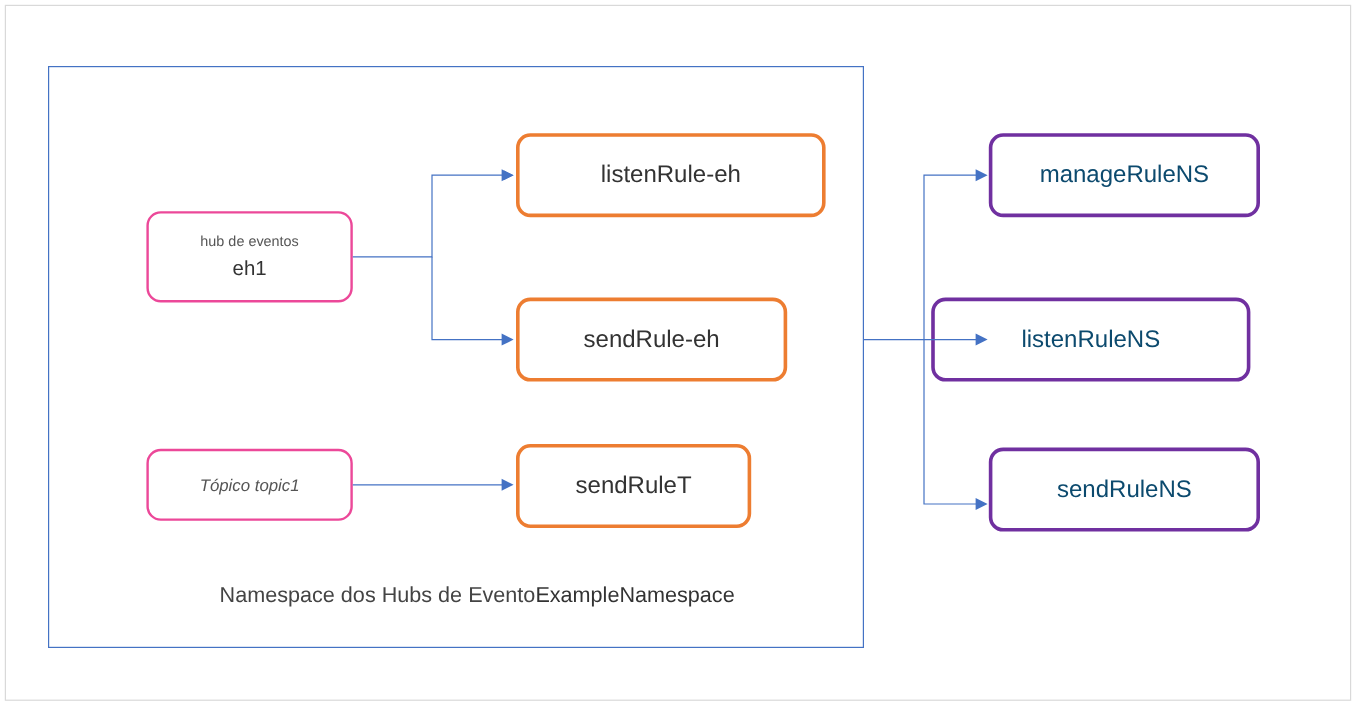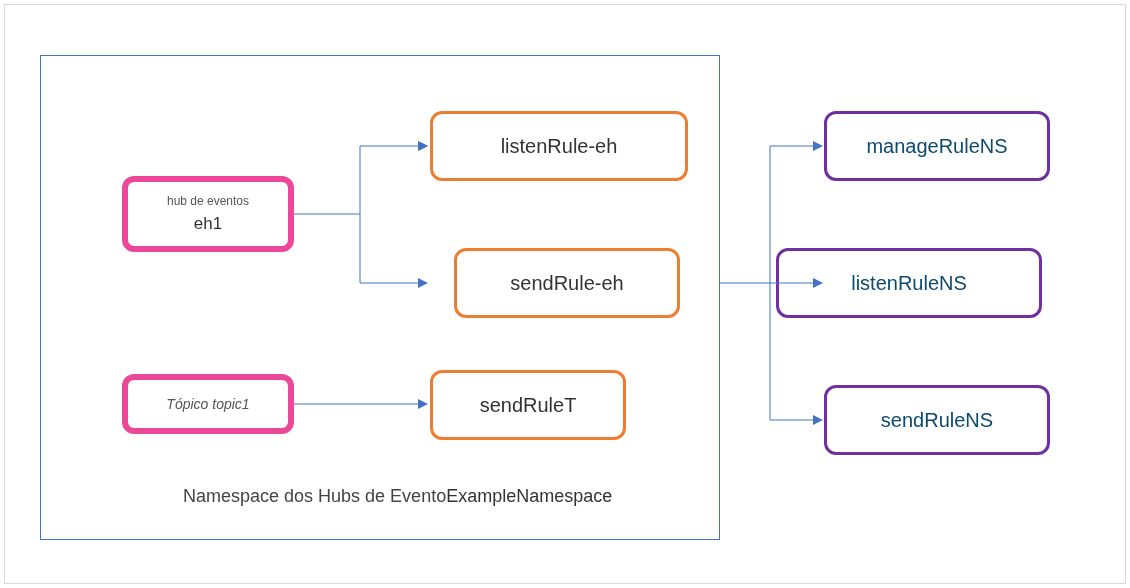--- a/index.html
+++ b/index.html
@@ -26,21 +26,21 @@
     position: absolute;
     border-radius: 12px;
     display: flex;
     align-items: center;
     justify-content: center;
     background: #fff;
     text-align: center;
     flex-direction: column;
   }
   .blue-box {
-    border: 6px solid #ec4899;
+    border: 2px solid #ec4899;
     color: #333;
     font-size: 16px;
   }
   .orange-box {
     border: 3px solid #ed7d31;
     color: #333;
     font-size: 20px;
   }
   .purple-box {
     border: 3px solid #7030a0;
@@ -93,37 +93,37 @@
 </div>
 
 <div class="box blue-box" style="left:122px; top:374px; width:172px; height:60px;">
   <div class="topic-label">Tópico topic1</div>
 </div>
 
 <div class="box orange-box" style="left:430px; top:111px; width:258px; height:70px;">
   <span>listenRule-eh</span>
 </div>
 
-<div class="box orange-box" style="left:454px; top:248px; width:226px; height:70px;">
+<div class="box orange-box" style="left:430px; top:248px; width:226px; height:70px;">
   <span>sendRule-eh</span>
 </div>
 
 <div class="box orange-box" style="left:430px; top:370px; width:196px; height:70px;">
   <span>sendRuleT</span>
 </div>
 
 <div class="box purple-box" style="left:824px; top:111px; width:226px; height:70px;">
   <span>manageRuleNS</span>
 </div>
 
 <div class="box purple-box" style="left:776px; top:248px; width:266px; height:70px;">
   <span>listenRuleNS</span>
 </div>
 
-<div class="box purple-box" style="left:824px; top:385px; width:226px; height:70px;">
+<div class="box purple-box" style="left:824px; top:373px; width:226px; height:70px;">
   <span>sendRuleNS</span>
 </div>
 
 <div class="caption" style="left:165px; top:486px;">
   <span class="light">Namespace dos Hubs de Evento</span><span class="strong">ExampleNamespace</span>
 </div>
 
 <svg class="connector" style="left:0; top:0; width:1130px; height:588px;">
 
   <path class="arrow-line" d="M294,214 L360,214 L360,146 L420,146"></path>

